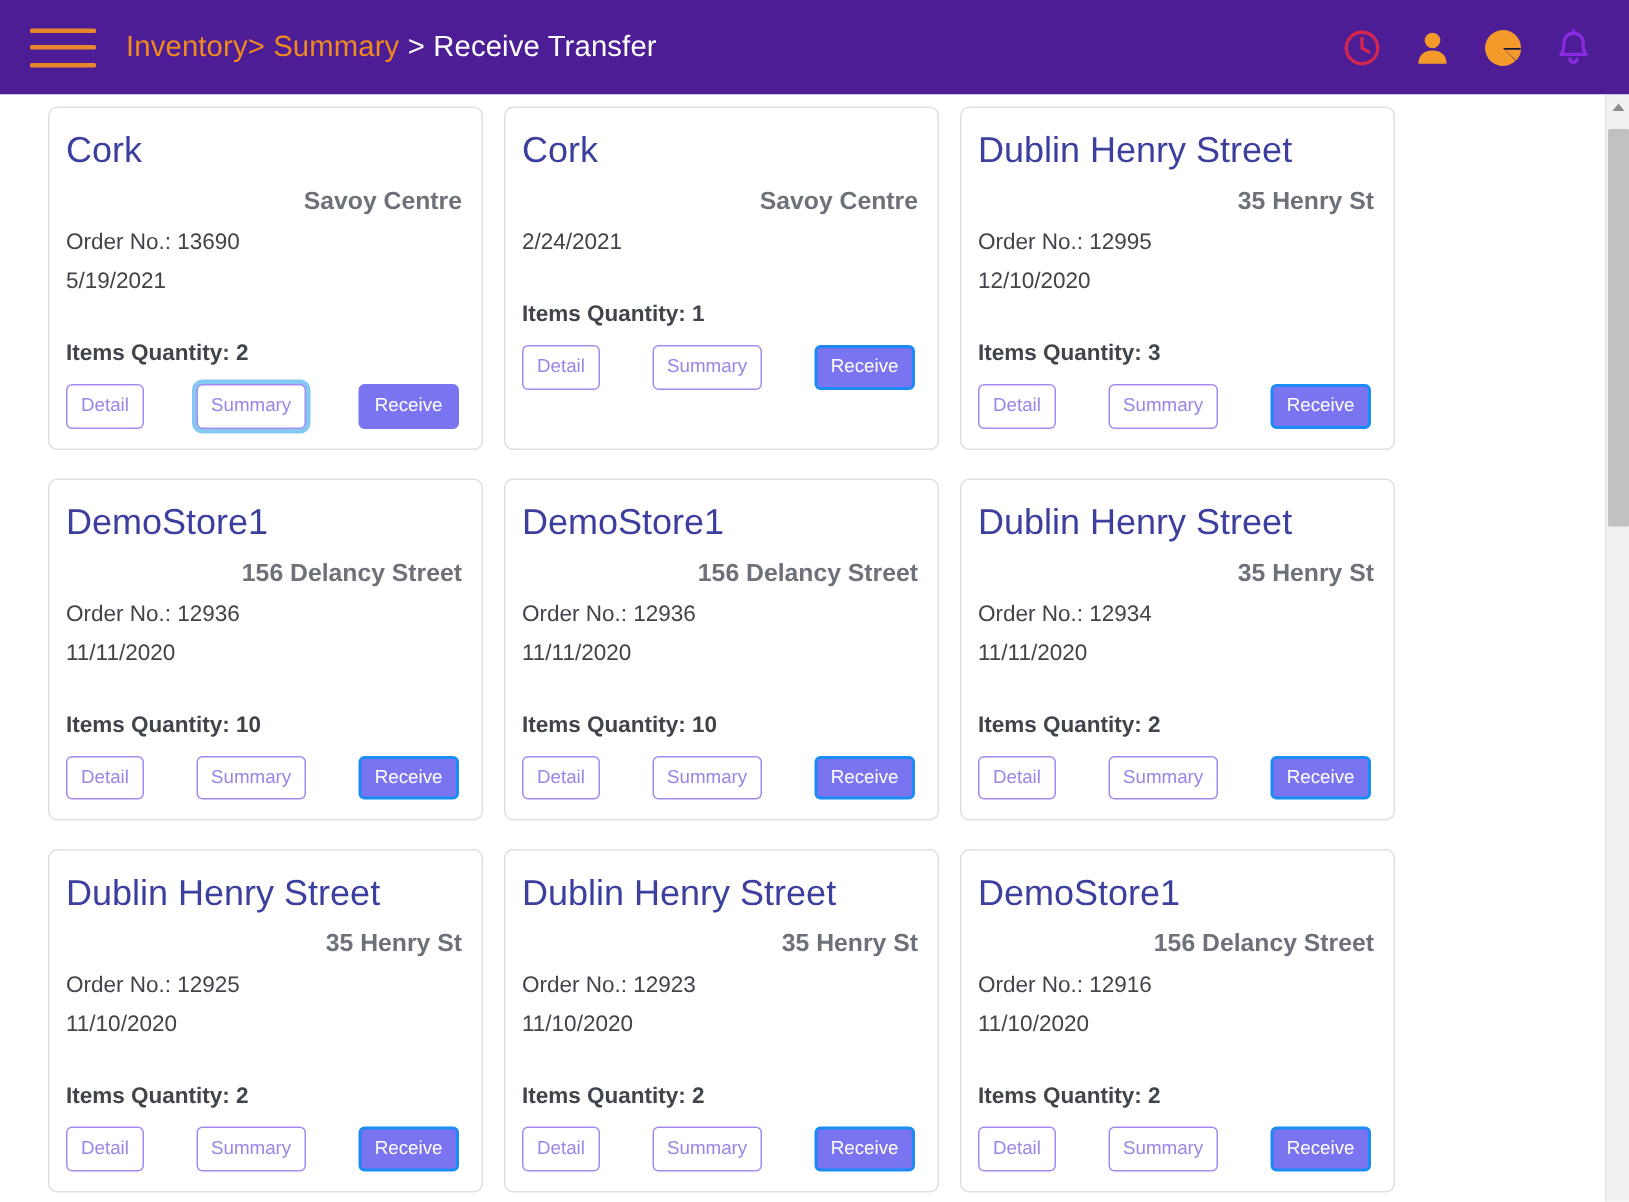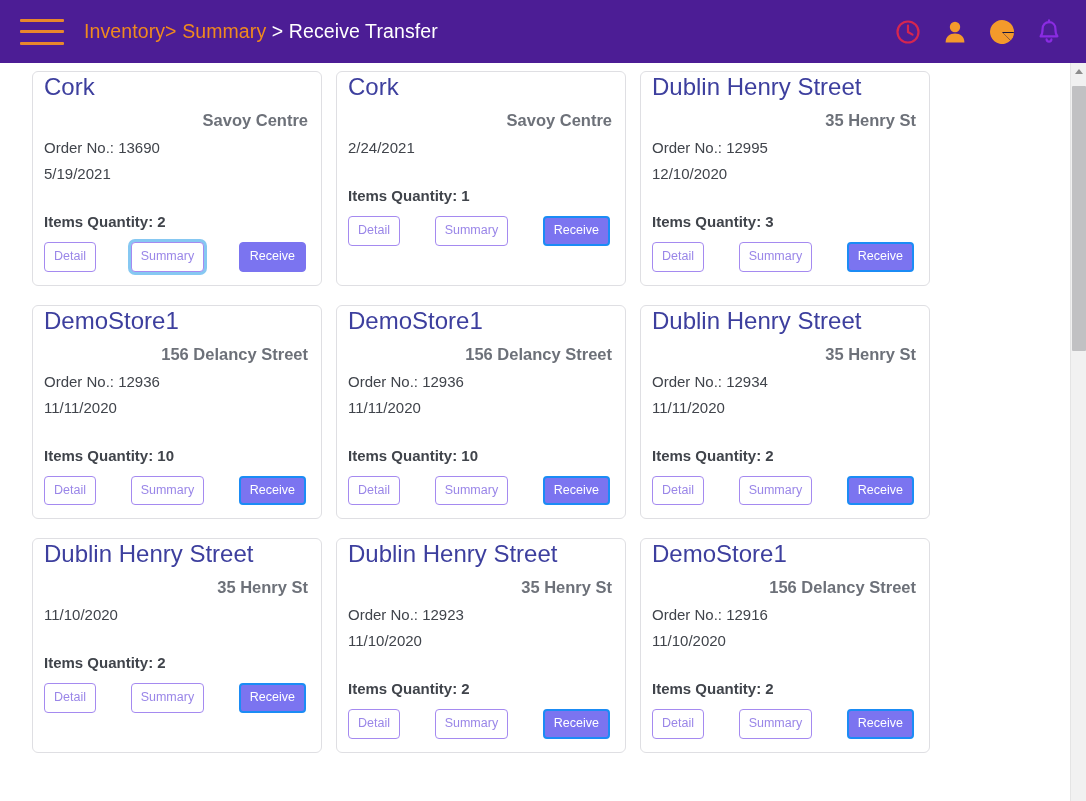--- a/index.html
+++ b/index.html
@@ -86,21 +86,21 @@
     flex-wrap: wrap;
     padding: 8px 0 0 0;
     margin-left: 32px;
   }
   .card {
     width: 290px;
     margin: 0 14px 19px 0;
     background: #ffffff;
     border: 1px solid #dfdfe3;
     border-radius: 6px;
-    padding: 0 13px 13px 11px;
+    padding: 14px 13px 13px 11px;
   }
   .card-title {
     font-size: 24px;
     color: #3d3f9e;
     font-weight: 400;
     line-height: 1.25;
     margin: 0 0 9px 0;
     white-space: nowrap;
   }
   .card-sub {
@@ -304,20 +304,21 @@
         <div class="card-qty">Items Quantity: 2</div>
         <div class="card-actions">
           <button class="btn btn-outline">Detail</button>
           <button class="btn btn-outline">Summary</button>
           <button class="btn btn-primary focus-blue">Receive</button>
         </div>
       </div>
       <div class="card">
         <div class="card-title">Dublin Henry Street</div>
         <div class="card-sub">35 Henry St</div>
+        <div class="card-line">Order No.: 12925</div>
         <div class="card-line">11/10/2020</div>
         <div class="card-qty">Items Quantity: 2</div>
         <div class="card-actions">
           <button class="btn btn-outline">Detail</button>
           <button class="btn btn-outline">Summary</button>
           <button class="btn btn-primary focus-blue">Receive</button>
         </div>
       </div>
       <div class="card">
         <div class="card-title">Dublin Henry Street</div>

